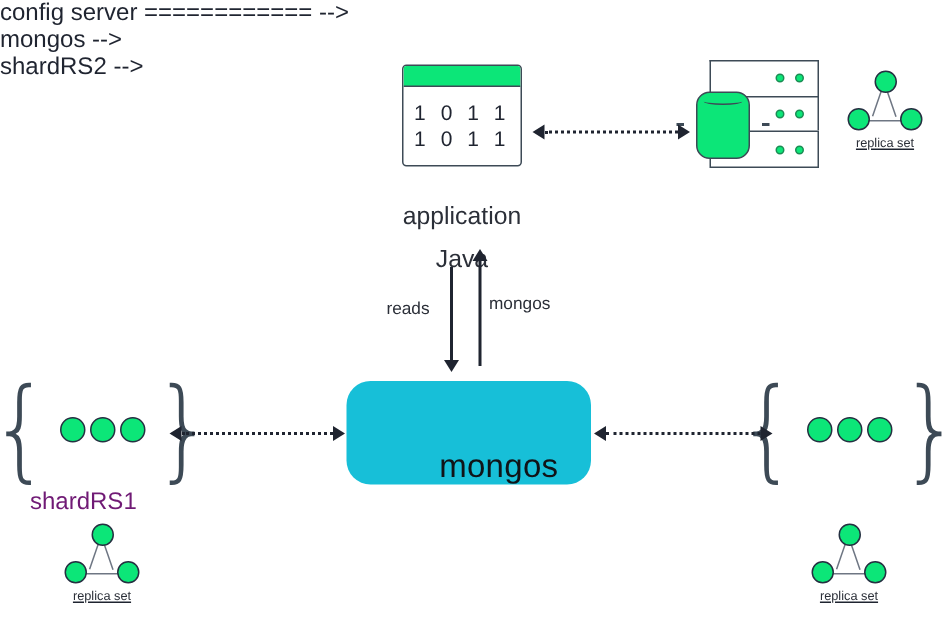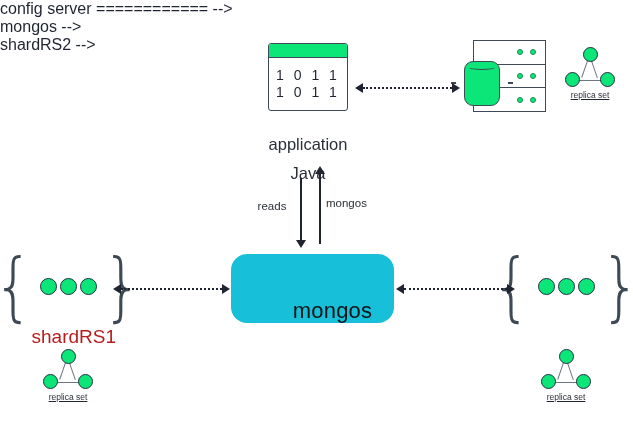--- a/index.html
+++ b/index.html
@@ -179,23 +179,23 @@
     align-items: center;
   }
   .shard-dot {
     width: 17px; height: 17px;
     border-radius: 50%;
     background: #0ce678;
     border: 1.4px solid #253041;
   }
   .shard-label {
     width: 96px;
-    text-align: right;
-    font-size: 19px;
-    color: #b91c1c;
+    text-align: left;
+    font-size: 16px;
+    color: #701a75;
     margin-top: 2px;
   }
 
   
   #mongos {
     left: 231px; top: 254px;
     width: 163px; height: 69px;
     background: #17bfd8;
     border-radius: 16px;
     display: flex;

